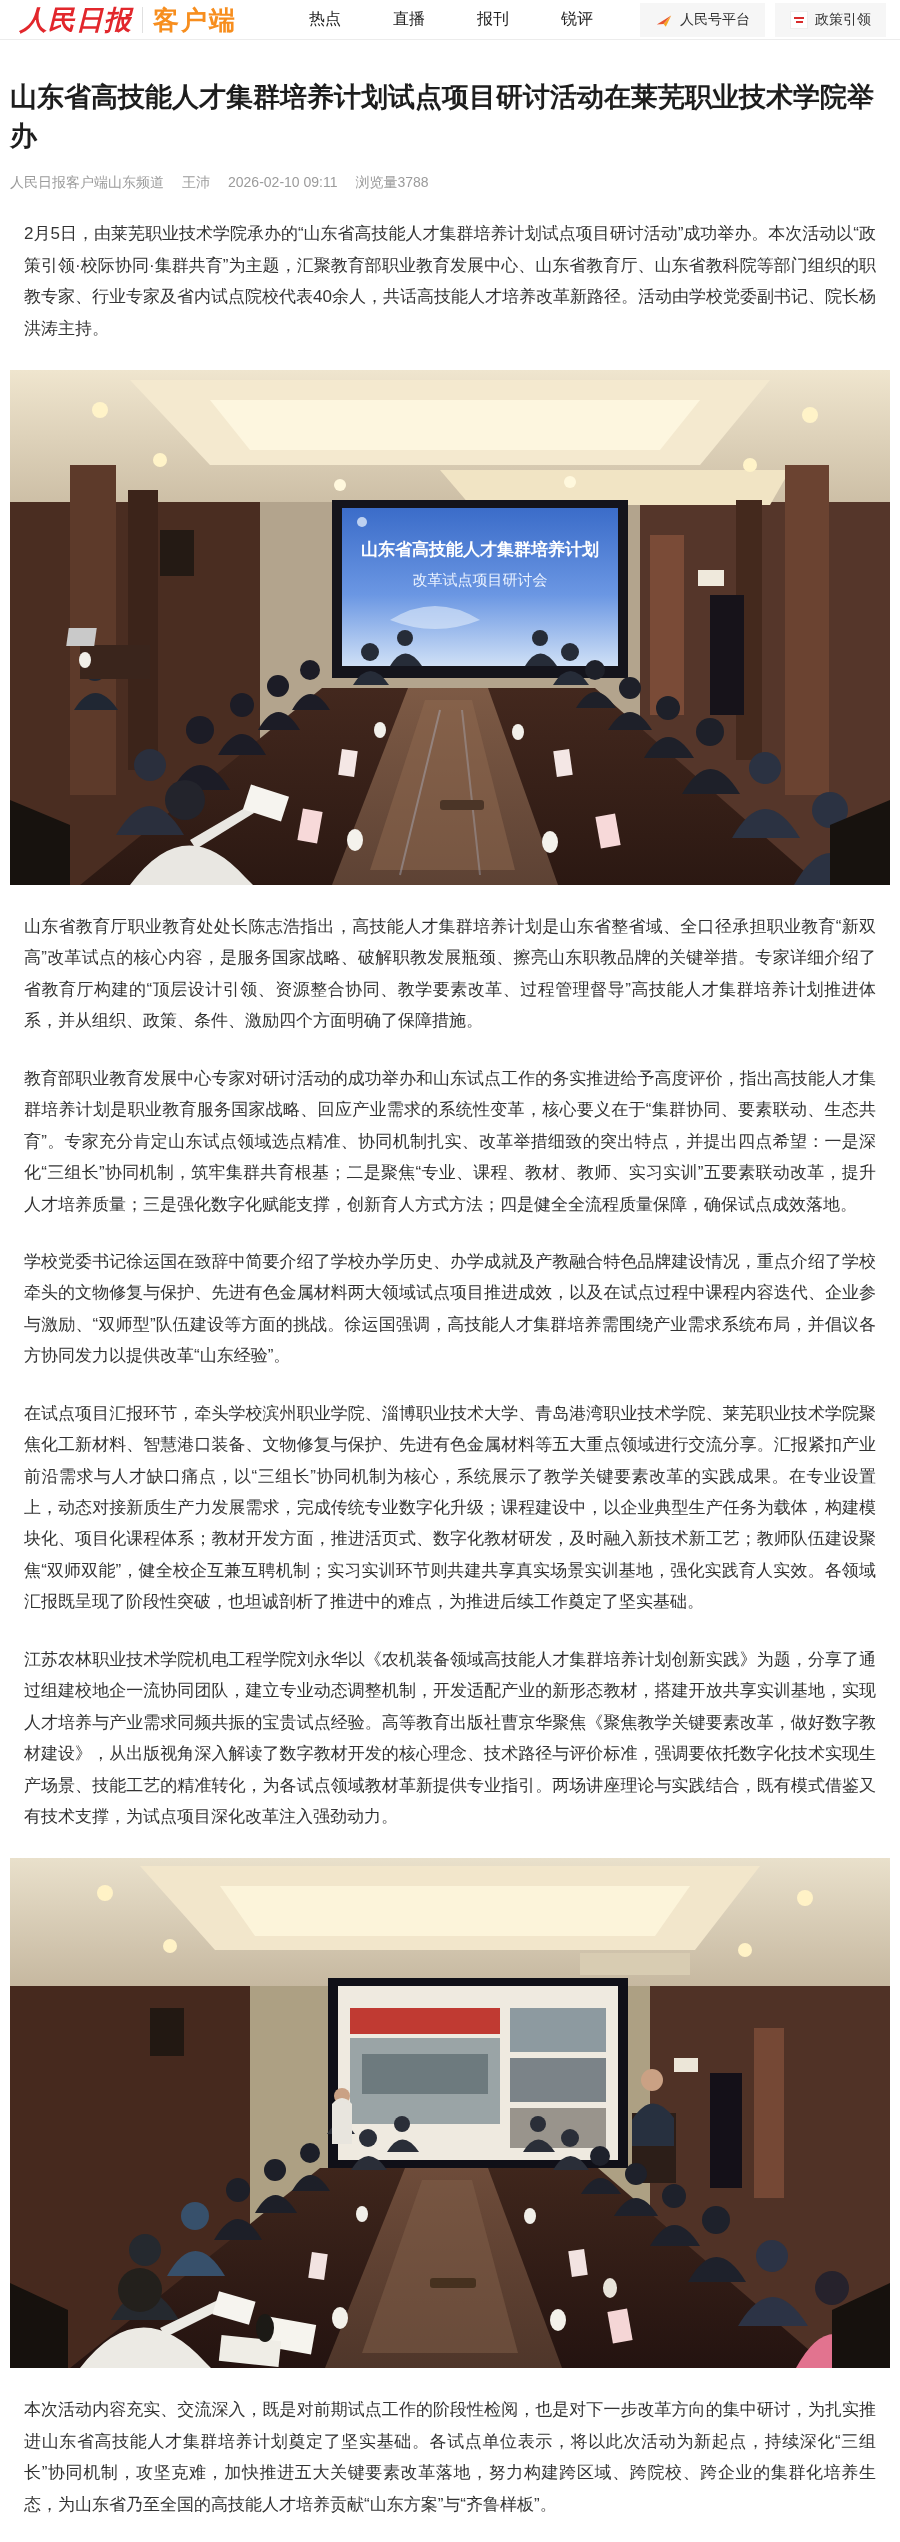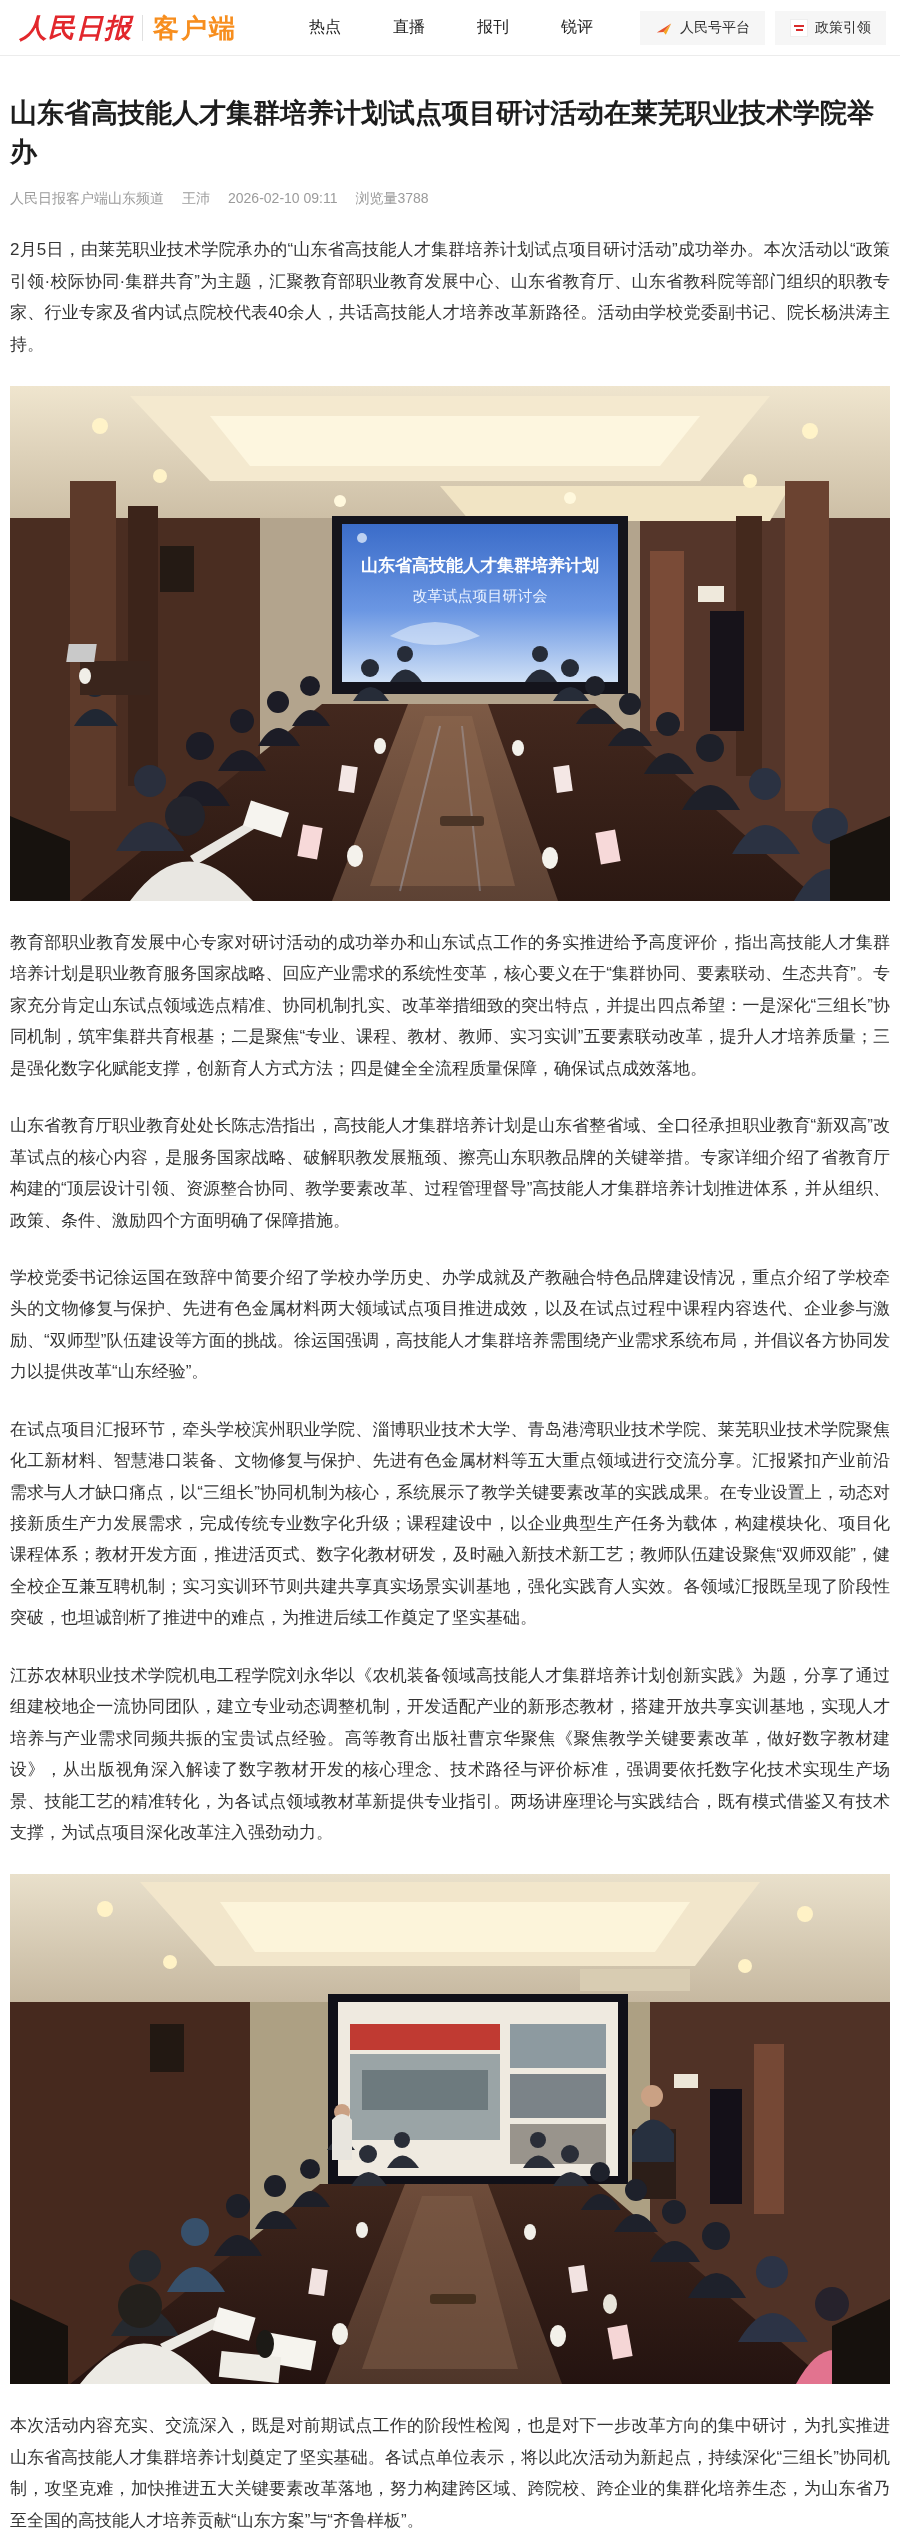--- a/index.html
+++ b/index.html
@@ -4,21 +4,21 @@
 <style>
   * { box-sizing: border-box; margin: 0; padding: 0; }
   html,body { background:#fff; }
   body {
     width: 900px;
     font-family: "Liberation Sans", "DejaVu Sans", sans-serif;
     color:#333;
   }
   
   .topbar {
-    height: 56px;
+    height: 40px;
     display: flex;
     align-items: center;
     padding: 0 14px 0 20px;
     border-bottom: 1px solid #ececec;
     background:#fff;
   }
   .logo { display:flex; align-items:baseline; cursor:pointer; }
   .logo-main {
     font-family: "DejaVu Serif", "Liberation Serif", serif;
     font-weight: 700;
@@ -65,21 +65,21 @@
   .article-meta {
     display:flex; gap:18px;
     font-size:14px; color:#9b9b9b;
     margin-bottom: 10px;
   }
   .article p.body-par {
     font-size:17px;
     line-height:1.85;
     text-align: justify;
     color:#333;
-    margin: 26px 0;
+    margin: 26px 14px;
   }
   .photo { margin: 26px 0; }
   .photo svg { display:block; width:880px; height:auto; }
 </style>
 </head>
 <body>
 
 <div class="topbar">
   <div class="logo">
     <span class="logo-main">人民日报</span>
@@ -249,22 +249,22 @@
 
       <path d="M0 430 L60 455 L60 515 L0 515 Z" fill="#17120e"></path>
       <path d="M880 430 L820 455 L820 515 L880 515 Z" fill="#17120e"></path>
 
       <rect x="70" y="275" width="70" height="34" fill="#3a251c"></rect>
       <rect x="95" y="258" width="28" height="18" fill="#c9c9c9" transform="skewX(-8)"></rect>
       <ellipse cx="75" cy="290" rx="6" ry="8" fill="#f0eee8"></ellipse>
     </svg>
   </div>
 
+  <p class="body-par">山东省教育厅职业教育处处长陈志浩指出，高技能人才集群培养计划是山东省整省域、全口径承担职业教育“新双高”改革试点的核心内容，是服务国家战略、破解职教发展瓶颈、擦亮山东职教品牌的关键举措。专家详细介绍了省教育厅构建的“顶层设计引领、资源整合协同、教学要素改革、过程管理督导”高技能人才集群培养计划推进体系，并从组织、政策、条件、激励四个方面明确了保障措施。</p>
   <p class="body-par">教育部职业教育发展中心专家对研讨活动的成功举办和山东试点工作的务实推进给予高度评价，指出高技能人才集群培养计划是职业教育服务国家战略、回应产业需求的系统性变革，核心要义在于“集群协同、要素联动、生态共育”。专家充分肯定山东试点领域选点精准、协同机制扎实、改革举措细致的突出特点，并提出四点希望：一是深化“三组长”协同机制，筑牢集群共育根基；二是聚焦“专业、课程、教材、教师、实习实训”五要素联动改革，提升人才培养质量；三是强化数字化赋能支撑，创新育人方式方法；四是健全全流程质量保障，确保试点成效落地。</p>
-  <p class="body-par">山东省教育厅职业教育处处长陈志浩指出，高技能人才集群培养计划是山东省整省域、全口径承担职业教育“新双高”改革试点的核心内容，是服务国家战略、破解职教发展瓶颈、擦亮山东职教品牌的关键举措。专家详细介绍了省教育厅构建的“顶层设计引领、资源整合协同、教学要素改革、过程管理督导”高技能人才集群培养计划推进体系，并从组织、政策、条件、激励四个方面明确了保障措施。</p>
   <p class="body-par">学校党委书记徐运国在致辞中简要介绍了学校办学历史、办学成就及产教融合特色品牌建设情况，重点介绍了学校牵头的文物修复与保护、先进有色金属材料两大领域试点项目推进成效，以及在试点过程中课程内容迭代、企业参与激励、“双师型”队伍建设等方面的挑战。徐运国强调，高技能人才集群培养需围绕产业需求系统布局，并倡议各方协同发力以提供改革“山东经验”。</p>
   <p class="body-par">在试点项目汇报环节，牵头学校滨州职业学院、淄博职业技术大学、青岛港湾职业技术学院、莱芜职业技术学院聚焦化工新材料、智慧港口装备、文物修复与保护、先进有色金属材料等五大重点领域进行交流分享。汇报紧扣产业前沿需求与人才缺口痛点，以“三组长”协同机制为核心，系统展示了教学关键要素改革的实践成果。在专业设置上，动态对接新质生产力发展需求，完成传统专业数字化升级；课程建设中，以企业典型生产任务为载体，构建模块化、项目化课程体系；教材开发方面，推进活页式、数字化教材研发，及时融入新技术新工艺；教师队伍建设聚焦“双师双能”，健全校企互兼互聘机制；实习实训环节则共建共享真实场景实训基地，强化实践育人实效。各领域汇报既呈现了阶段性突破，也坦诚剖析了推进中的难点，为推进后续工作奠定了坚实基础。</p>
   <p class="body-par">江苏农林职业技术学院机电工程学院刘永华以《农机装备领域高技能人才集群培养计划创新实践》为题，分享了通过组建校地企一流协同团队，建立专业动态调整机制，开发适配产业的新形态教材，搭建开放共享实训基地，实现人才培养与产业需求同频共振的宝贵试点经验。高等教育出版社曹京华聚焦《聚焦教学关键要素改革，做好数字教材建设》，从出版视角深入解读了数字教材开发的核心理念、技术路径与评价标准，强调要依托数字化技术实现生产场景、技能工艺的精准转化，为各试点领域教材革新提供专业指引。两场讲座理论与实践结合，既有模式借鉴又有技术支撑，为试点项目深化改革注入强劲动力。</p>
 
   <div class="photo">
     <svg viewBox="0 0 880 510">
       <defs>
         <linearGradient id="ceil2" x1="0" y1="0" x2="0" y2="1">
           <stop offset="0" stop-color="#e9e0cb"></stop>
             <stop offset="1" stop-color="#c6b8a0"></stop>

